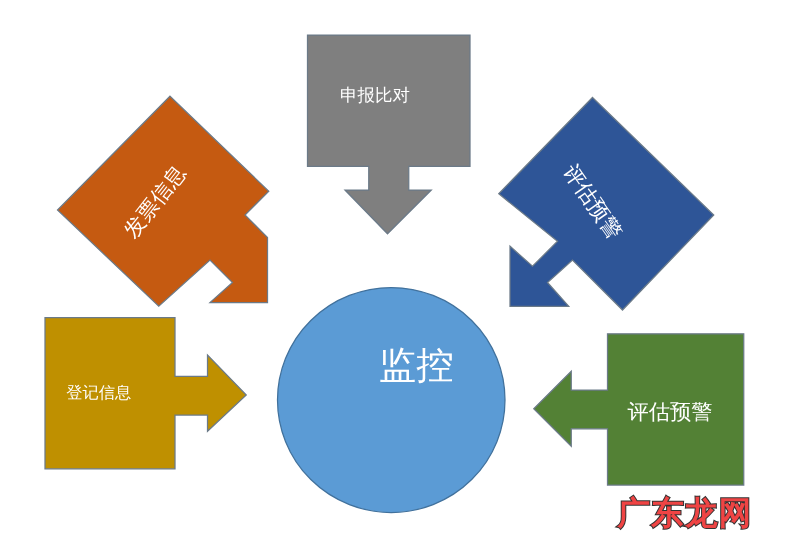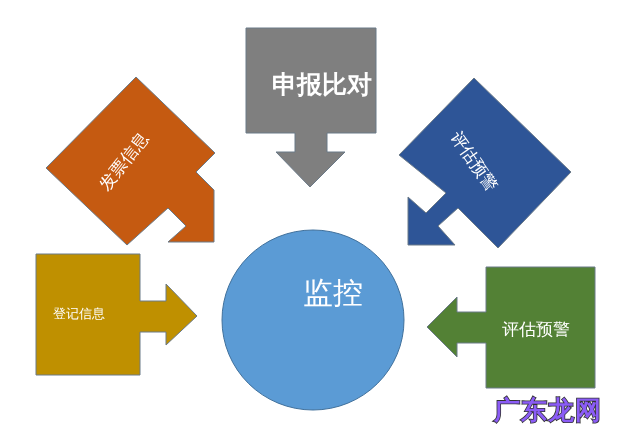--- a/index.html
+++ b/index.html
@@ -1,41 +1,41 @@
 <!DOCTYPE html>
 <html><head>
   <meta charset="utf-8">
   <style>
     html, body { margin: 0; padding: 0; background: #ffffff; }
     body { width: 640px; height: 438px; position: relative; overflow: hidden; font-family: "DejaVu Sans", sans-serif; }
     #canvas { position: absolute; left: 0; top: 0; width: 640px; height: 438px; }
     .label { position: absolute; color: #ffffff; white-space: nowrap; font-family: "DejaVu Sans", sans-serif; }
     .center-label { position: absolute; color: #ffffff; text-align: center; font-size: 30px; line-height: 44px; font-family: "DejaVu Serif", serif; }
-    .watermark { position: absolute; right: 38px; bottom: 10px; font-size: 26px; font-weight: bold; color: #8b5cf6;
+    .watermark { position: absolute; right: 38px; bottom: 10px; font-size: 26px; font-weight: bold; color: #ef4444;
       -webkit-text-stroke: 1.6px #333; paint-order: stroke fill; letter-spacing: 1px; font-family: "DejaVu Sans", sans-serif; }
   </style>
 </head>
 <body>
 
 <svg id="canvas" viewBox="0 0 640 438" xmlns="http://www.w3.org/2000/svg">
 
   <polygon points="246,28 376,28 376,133 327,133 327,152 345,152 310,187 276,152 295,152 295,133 246,133" fill="#7f7f7f" stroke="#6b7a88" stroke-width="1"></polygon>
 
   <polygon points="136,77 215,153 196,172 214,190 214,242 168,242 186,226 168,208 127,245 46,168" fill="#c55a11" stroke="#6b7a88" stroke-width="1"></polygon>
 
   <polygon points="474,78 571,172 498,248 458,208 438,226 455,245 408,245 408,197 426,213 446,193 399,155" fill="#2e5597" stroke="#6b7a88" stroke-width="1"></polygon>
 
   <polygon points="36,254 140,254 140,301 166,301 166,284 197,316 166,345 166,332 140,332 140,375 36,375" fill="#bf9000" stroke="#6b7a88" stroke-width="1"></polygon>
 
   <polygon points="486,267 595,267 595,388 486,388 486,343 457,343 457,357 427,327 457,297 457,312 486,312" fill="#538135" stroke="#6b7a88" stroke-width="1"></polygon>
 
   <ellipse cx="313" cy="320" rx="91" ry="90" fill="#5b9bd5" stroke="#41719c" stroke-width="1"></ellipse>
 </svg>
 
-<div class="label" style="left:272px; top:68px; font-size:25px;font-weight:bold;">申报比对</div>
+<div class="label" style="left:272px; top:68px; font-size:14px;">申报比对</div>
 
 <div class="label" style="left:90px; top:150px; font-size:17px; transform: rotate(-52deg); transform-origin: 50% 50%;">发票信息</div>
 
 <div class="label" style="left:440px; top:150px; font-size:17px; transform: rotate(55deg); transform-origin: 50% 50%;">评估预警</div>
 
 <div class="label" style="left:53px; top:305px; font-size:13px;">登记信息</div>
 
 <div class="label" style="left:502px; top:318px; font-size:17px;">评估预警</div>
 
 <div class="center-label" style="left:263px; top:271px; width:100px;text-align:right;">

